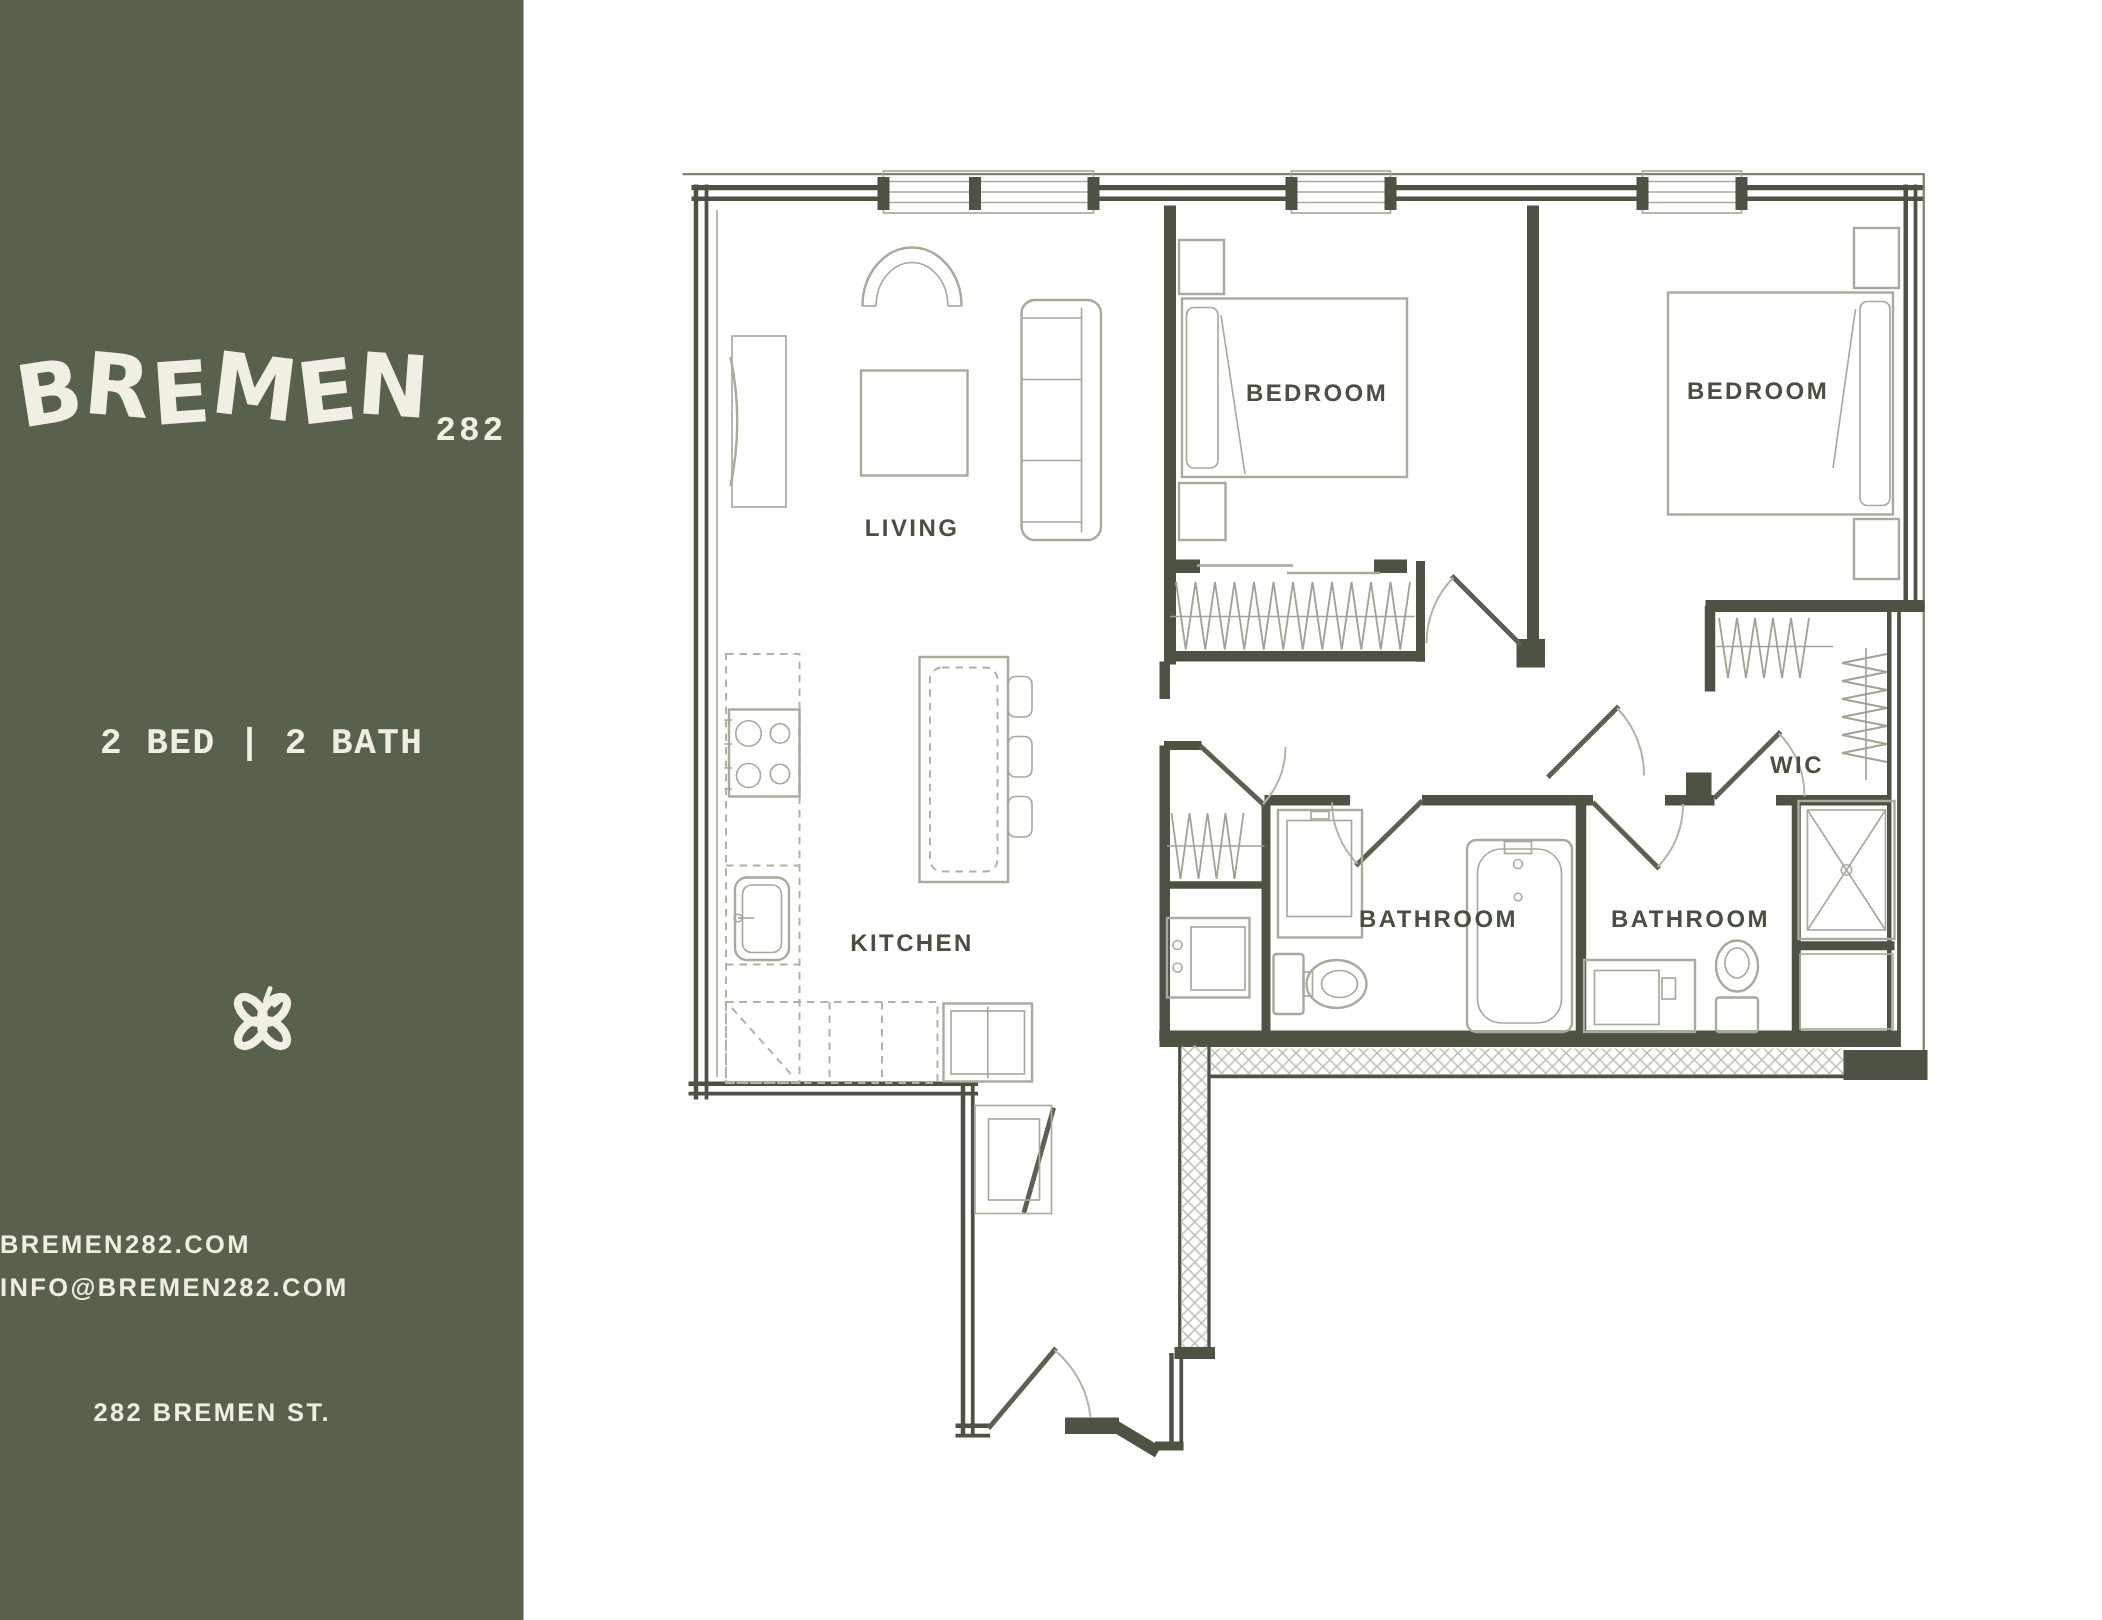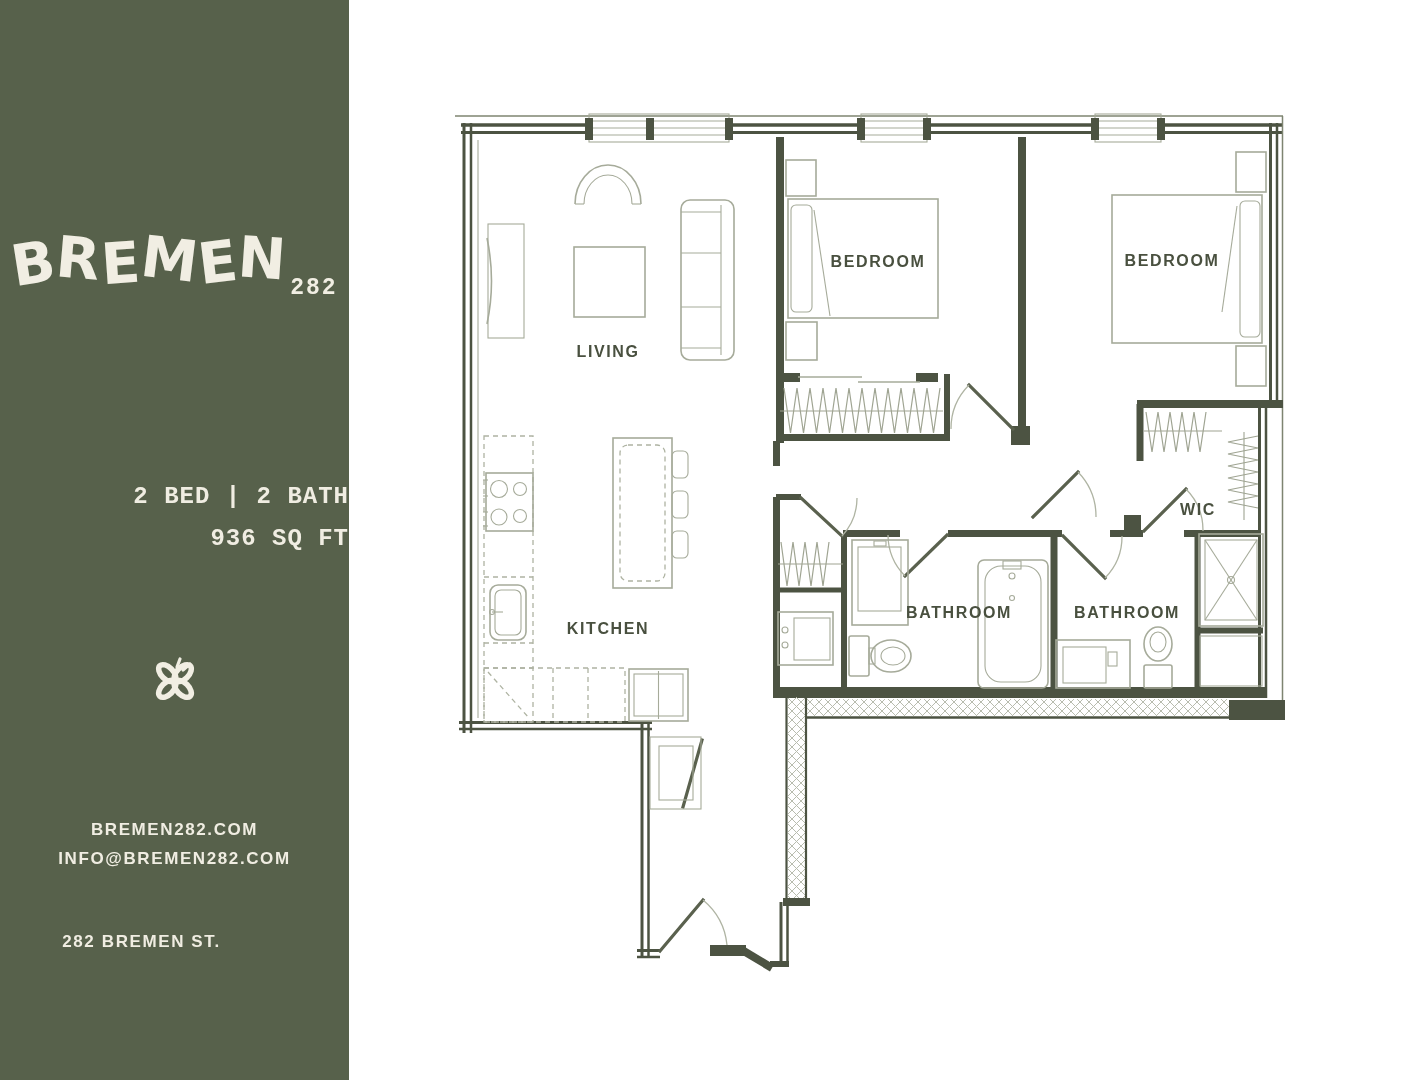--- a/index.html
+++ b/index.html
@@ -11,25 +11,25 @@
   .logo .lt{display:inline-block;font-family:"DejaVu Sans",sans-serif;font-weight:700;
             font-size:57px;color:#F1EEE3;letter-spacing:1px;}
   .l0{transform:rotate(-9deg) translateY(2px);}
   .l1{transform:rotate(5deg) translateY(-3px);}
   .l2{transform:rotate(-4deg) translateY(2px);}
   .l3{transform:rotate(7deg) translateY(-2px);}
   .l4{transform:rotate(-7deg) translateY(1px);}
   .l5{transform:rotate(4deg) translateY(-3px);}
   .logo-num{display:inline-block;font-family:"Liberation Mono",monospace;font-weight:700;
             font-size:23px;color:#F1EEE3;transform:translateY(13px);margin-left:3px;letter-spacing:2px;}
-  .specs{position:absolute;left:0;top:476px;width:349px;text-align:right;
+  .specs{position:absolute;left:0;top:476px;width:349px;text-align:center;
          font-family:"Liberation Mono",monospace;font-weight:700;font-size:24px;
          color:#F0EDE2;line-height:42px;letter-spacing:1px;}
   .flower{position:absolute;left:144px;top:648px;}
-  .contact{position:absolute;left:0;top:815px;width:349px;text-align:center;
+  .contact{position:absolute;left:0;top:815px;width:349px;
            font-size:17px;font-weight:600;color:#F0EDE2;line-height:29px;letter-spacing:1.6px;}
   .address{position:absolute;left:0;top:927px;width:283px;text-align:center;
            font-size:17px;font-weight:600;color:#F0EDE2;line-height:30px;letter-spacing:1.6px;}
   
   .plan{position:absolute;left:350px;top:0;width:1051px;height:1080px;}
   .wl{stroke:#4C5342;fill:none;}
   .drk{fill:#4C5342;stroke:none;}
   .fl{fill:none;stroke:#A6AB9A;stroke-width:1.6;}
   .fl1{fill:none;stroke:#A6AB9A;stroke-width:1.1;}
   .dsh{fill:none;stroke:#AEB3A2;stroke-width:1.3;stroke-dasharray:5 4;}
@@ -45,21 +45,20 @@
 
 <div class="page">
 
   <aside class="sidebar">
     <div class="logo">
       <span class="lt l0">B</span><span class="lt l1">R</span><span class="lt l2">E</span><span class="lt l3">M</span><span class="lt l4">E</span><span class="lt l5">N</span><span class="logo-num">282</span>
     </div>
 
     <div class="specs">
       <div>2 BED | 2 BATH</div>
-      <div>936 SQ FT</div>
     </div>
 
     <div class="flower">
       <svg width="62" height="60" viewBox="0 0 62 60">
         <g transform="translate(31,33)" stroke="#F1EEE3" stroke-width="5.5" fill="none" stroke-linecap="round">
           <g transform="rotate(-135)">
               <ellipse cx="11" cy="0" rx="10.5" ry="6"></ellipse>
             </g>
           <g transform="rotate(-45)">
               <ellipse cx="11" cy="0" rx="10.5" ry="6"></ellipse>

